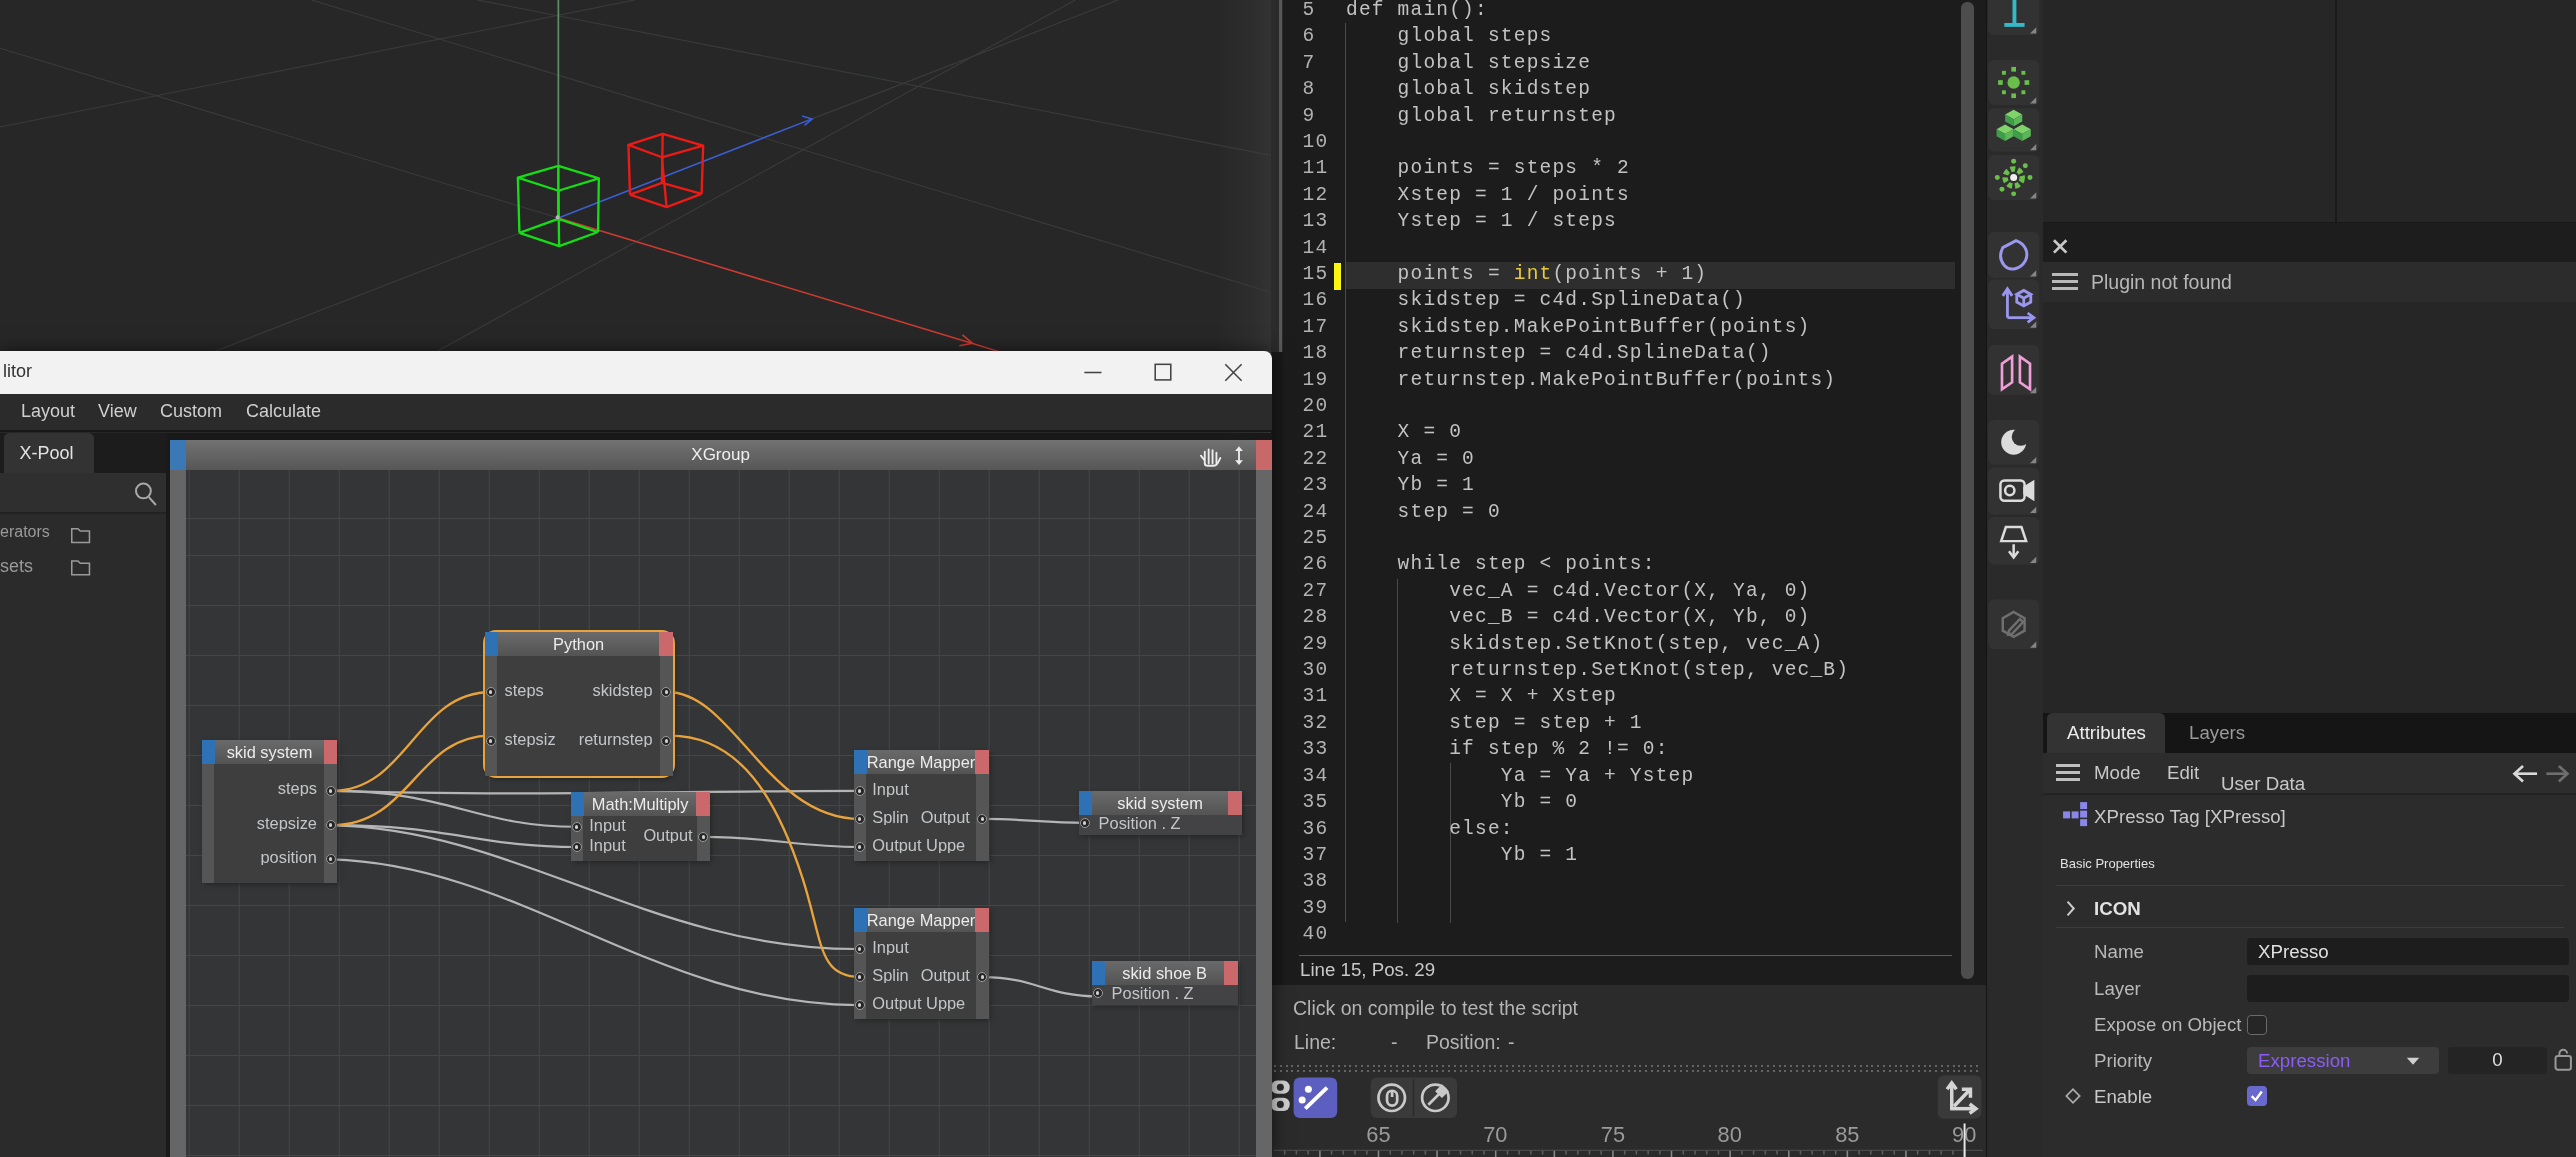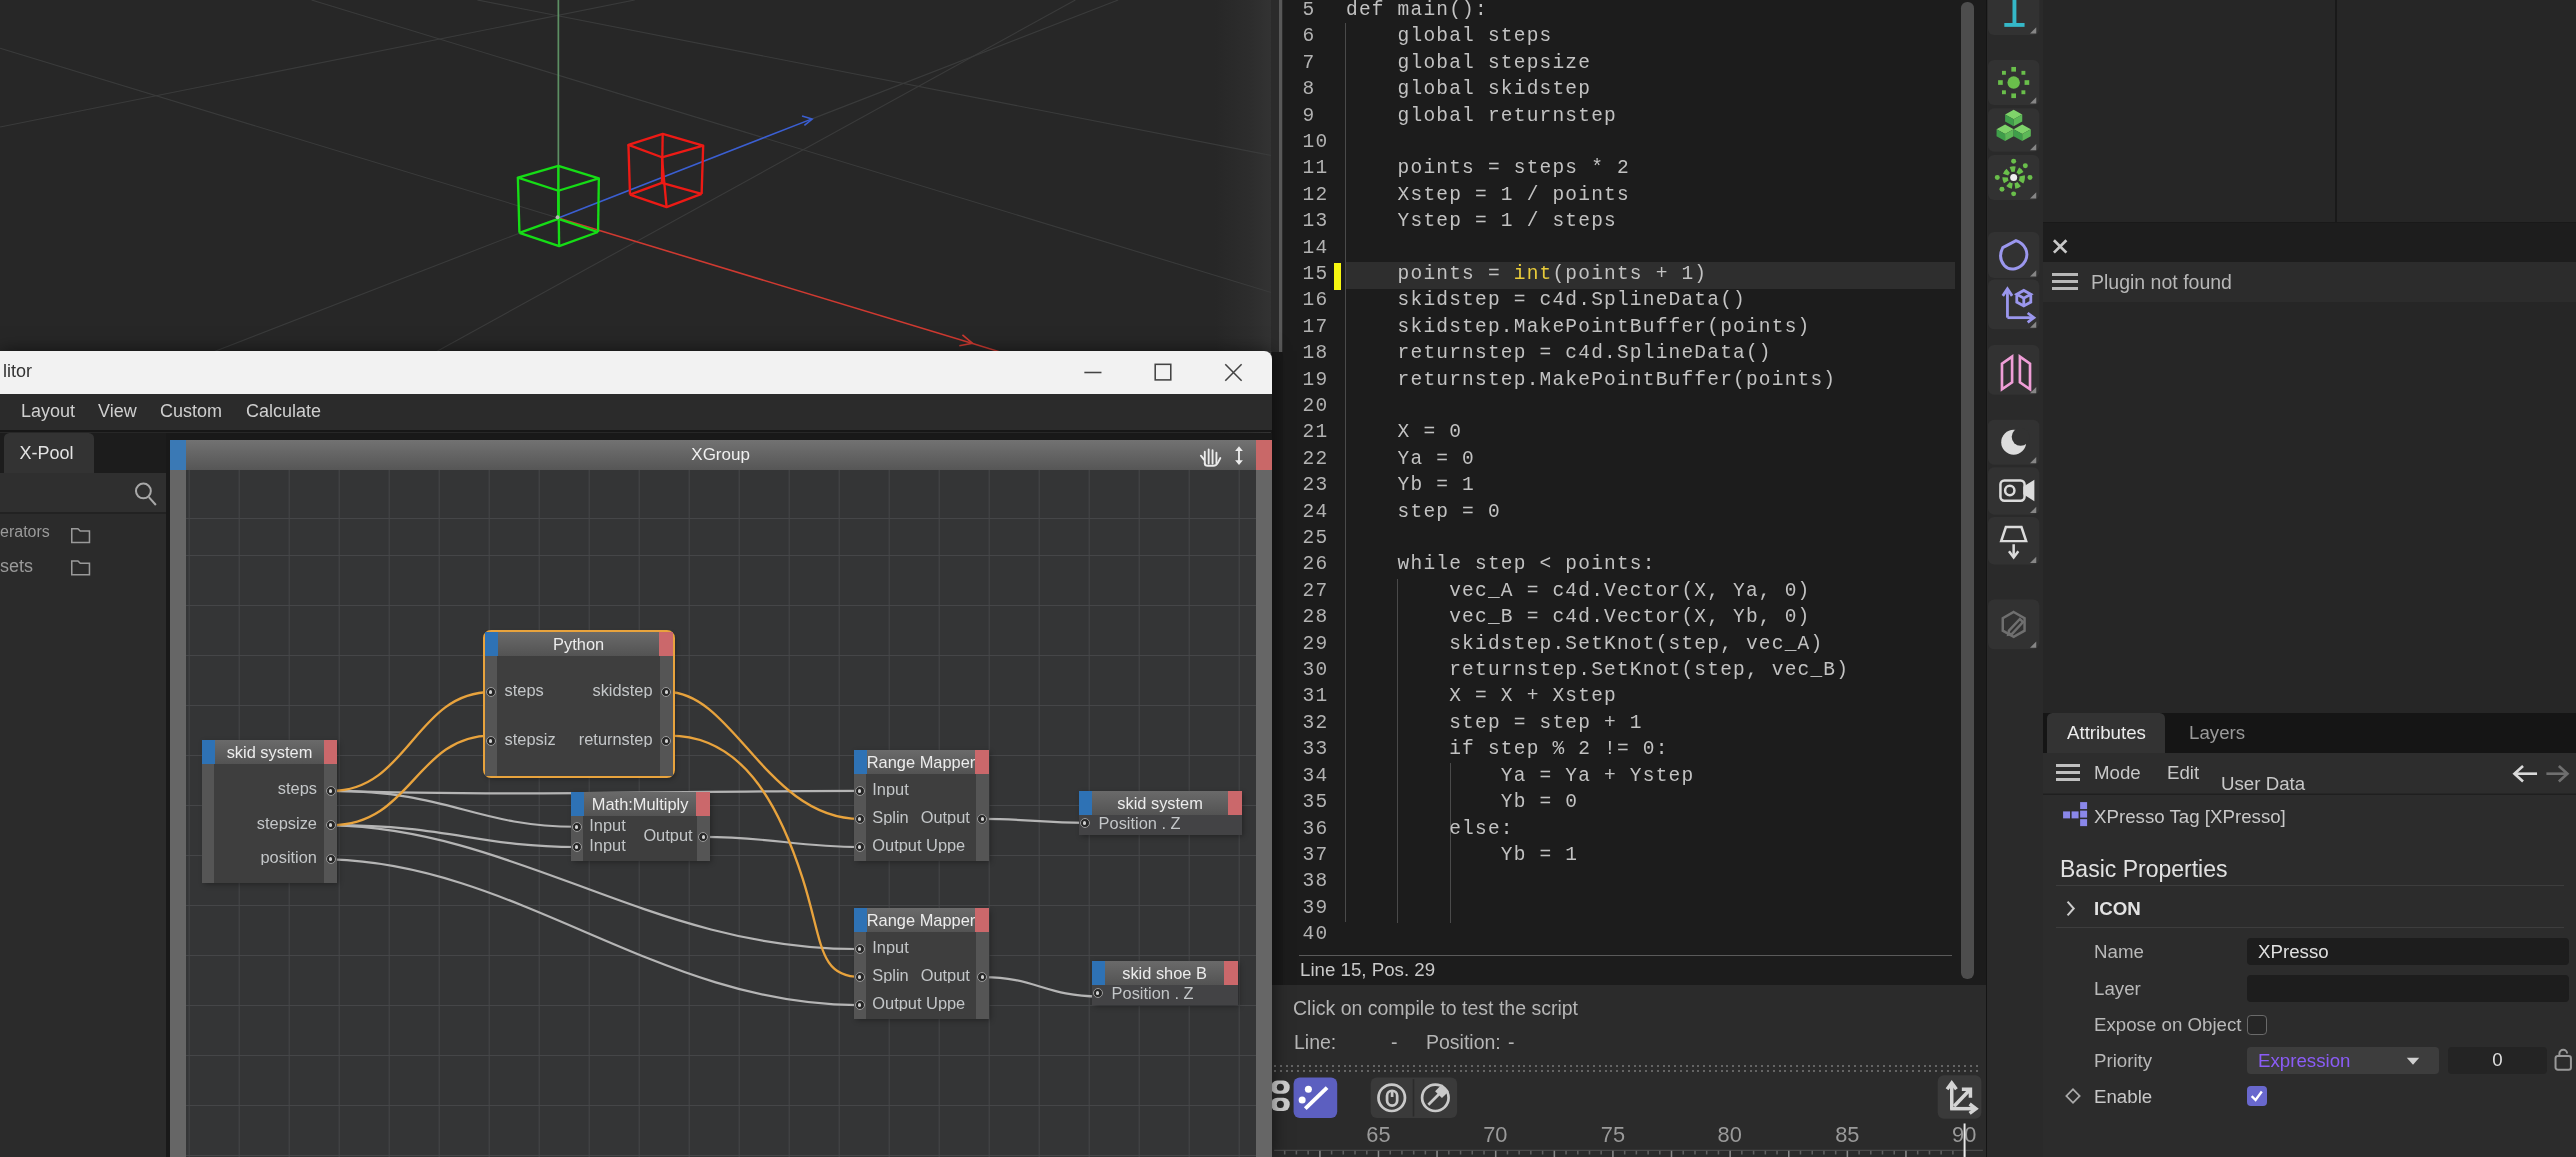--- a/index.html
+++ b/index.html
@@ -1,20 +1,20 @@
 <!DOCTYPE html>
 <html style="font-size:12.5px"><head>
 <meta charset="utf-8">
 <style>
 *{margin:0;padding:0;box-sizing:border-box}
 html,body{width:2576px;height:1157px;overflow:hidden;background:#262626}
 body{font-family:"Liberation Sans",sans-serif;position:relative}
 .abs{position:absolute}
 .node{position:absolute;background:#3e3e3e;box-shadow:1.6px 2.3px 5.5px rgba(0,0,0,.35)}
-.node.sel{outline:2.3px solid #e8a33d;border-radius:6px}
+.node.sel{outline:2.3px solid #e8a33d;border-radius:11px}
 .node .tb{position:absolute;left:0;top:0;right:0;height:24px;background:linear-gradient(#6a6a6a,#535353)}
 .node .bc{position:absolute;left:0;top:0;width:13.2px;height:24px;background:#2e72b5}
 .node .rc{position:absolute;right:0;top:0;width:13.2px;height:24px;background:#cb686b}
 .node .tt{position:absolute;left:6.2px;right:6.2px;top:0;height:24px;color:#ececec;font-size:16.4px;text-align:center;line-height:24px;white-space:nowrap;overflow:hidden}
 .node .rail-l{position:absolute;left:0;top:24px;bottom:0;width:12.5px;background:#555555}
 .node .rail-r{position:absolute;right:0;top:24px;bottom:0;width:12.5px;background:#555555}
 .pl,.pr{position:absolute;color:#c3c6c8;font-size:16.4px;line-height:16.4px;white-space:nowrap;overflow:hidden}
 .dot{position:absolute;width:10px;height:10px;border-radius:50%;background:#262626;border:1.9px solid #9b9b9b}
 .dot::after{content:"";position:absolute;left:50%;top:50%;width:3.1px;height:3.1px;margin:-1.6px 0 0 -1.6px;background:#cfcfcf;border-radius:50%}
 </style>
@@ -361,21 +361,21 @@
   <div class="abs" style="left:0;top:794px;width:533px;height:1.6px;background:#1f1f1f"></div>
   <div class="abs" style="left:0;top:795px;width:533px;height:362px;background:#2c2c2c"></div>
   <svg class="abs" style="left:19.5px;top:799px" width="26.5" height="31" fill="#8a87ea" viewBox="0 0 34 40">
     <rect x="0" y="16" width="9" height="9"></rect>
       <rect x="11" y="16" width="9" height="9"></rect>
     <rect x="22" y="4" width="9" height="9"></rect>
       <rect x="22" y="15" width="9" height="9"></rect>
       <rect x="22" y="26" width="9" height="9"></rect>
   </svg>
   <div class="abs" style="left:51px;top:806px;font-size:18.7px;color:#c8c8c8">XPresso Tag [XPresso]</div>
-  <div class="abs" style="left:17px;top:856px;font-size:23px;color:#e2e2e2">Basic Properties</div>
+  <div class="abs" style="left:17px;top:856px;font-size:13px;color:#e2e2e2">Basic Properties</div>
   <div class="abs" style="left:12.5px;top:885px;width:508px;height:1.2px;background:#3d3d3d"></div>
   <svg class="abs" style="left:23.4px;top:900px" width="9.3" height="17" viewBox="0 0 12 22">
       <path d="M2 2 L10 11 L2 20" stroke="#cccccc" stroke-width="2.6" fill="none"></path>
     </svg>
   <div class="abs" style="left:51px;top:898px;font-size:18.7px;font-weight:bold;color:#e2e2e2">ICON</div>
   <div class="abs" style="left:12.5px;top:927px;width:508px;height:1.2px;background:#3d3d3d"></div>
   <div class="abs" style="left:51px;top:941px;font-size:18.7px;color:#b9b9b9">Name</div>
   <div class="abs" style="left:204px;top:938px;width:322px;height:26.5px;background:#1d1d1d;border-radius:3.9px"></div>
   <div class="abs" style="left:215px;top:941px;font-size:18.7px;color:#e0e0e0">XPresso</div>
   <div class="abs" style="left:51px;top:978px;font-size:18.7px;color:#b9b9b9">Layer</div>

